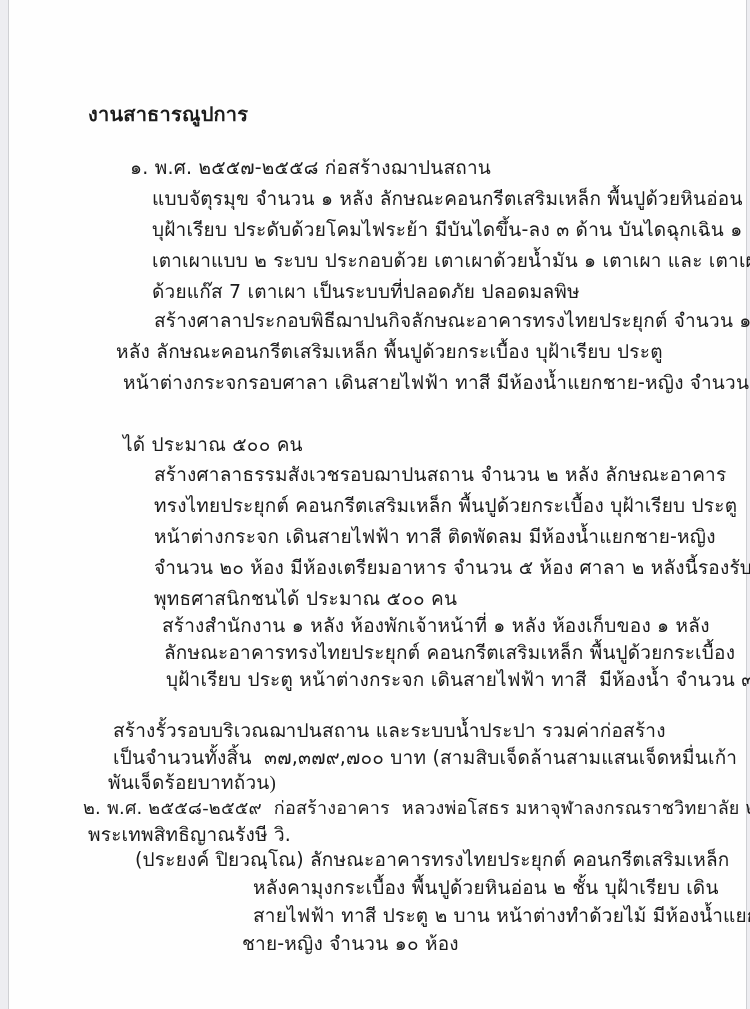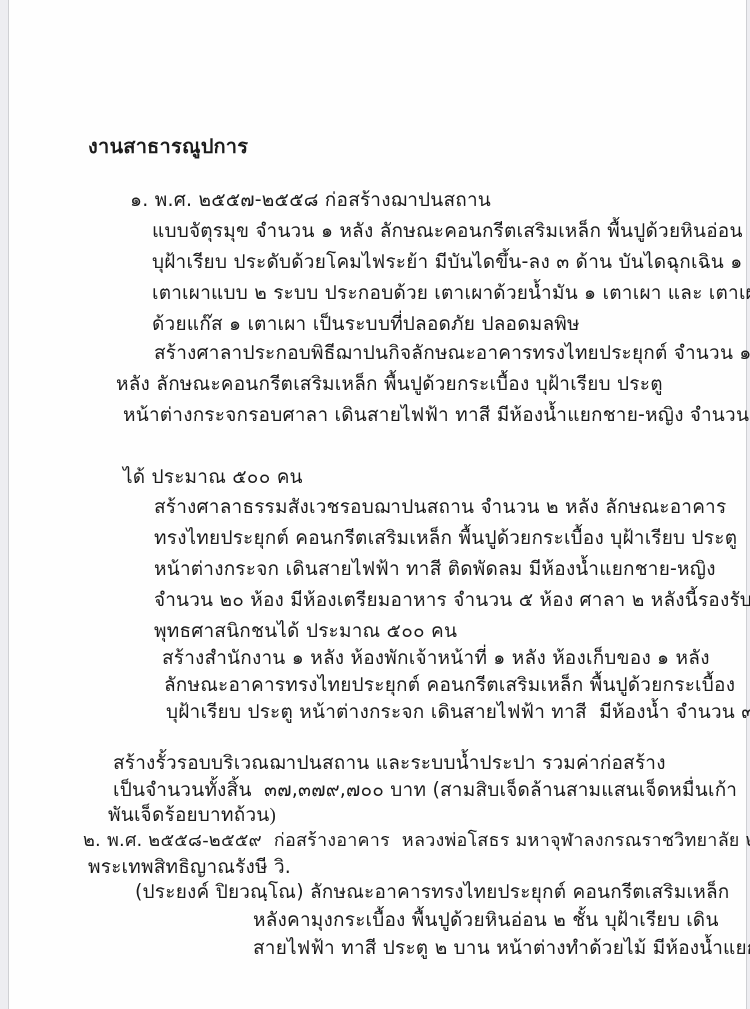--- a/index.html
+++ b/index.html
@@ -40,54 +40,54 @@
     position:absolute;
     inset:0;
   }
   .line{
     position:absolute;
     font-size:19px;
     line-height:1.3;
     white-space:pre;
     color:var(--text);
     letter-spacing:0.2px;
-    margin-top:32px;
   }
   .line.bold{
     font-weight:bold;
     font-size:20px;
   }
 </style>
 </head>
 <body>
 
 <div class="page">
   <div class="edge-left"></div>
   <div class="edge-right"></div>
   <div class="text-layer">
       <div class="line bold" style="left: 88px; top: 101px;">งานสาธารณูปการ</div>
       <div class="line" style="left: 130px; top: 155px;">๑. พ.ศ. ๒๕๕๗-๒๕๕๘ ก่อสร้างฌาปนสถาน</div>
       <div class="line" style="left: 152px; top: 186px;">แบบจัตุรมุข จำนวน ๑ หลัง ลักษณะคอนกรีตเสริมเหล็ก พื้นปูด้วยหินอ่อน</div>
       <div class="line" style="left: 152px; top: 217px;">บุฝ้าเรียบ ประดับด้วยโคมไฟระย้า มีบันไดขึ้น-ลง ๓ ด้าน บันไดฉุกเฉิน ๑ ด้าน</div>
       <div class="line" style="left: 152px; top: 248px;">เตาเผาแบบ ๒ ระบบ ประกอบด้วย เตาเผาด้วยน้ำมัน ๑ เตาเผา และ เตาเผา</div>
-      <div class="line" style="left: 152px; top: 279px;">ด้วยแก๊ส ๑ เตาเผา เป็นระบบที่ปลอดภัย ปลอดมลพิษ</div>
+      <div class="line" style="left: 152px; top: 279px;">ด้วยแก๊ส 7 เตาเผา เป็นระบบที่ปลอดภัย ปลอดมลพิษ</div>
       <div class="line" style="left: 154px; top: 308px;">สร้างศาลาประกอบพิธีฌาปนกิจลักษณะอาคารทรงไทยประยุกต์ จำนวน ๑</div>
       <div class="line" style="left: 116px; top: 339px;">หลัง ลักษณะคอนกรีตเสริมเหล็ก พื้นปูด้วยกระเบื้อง บุฝ้าเรียบ ประตู</div>
       <div class="line" style="left: 123px; top: 370px;">หน้าต่างกระจกรอบศาลา เดินสายไฟฟ้า ทาสี มีห้องน้ำแยกชาย-หญิง จำนวน</div>
       <div class="line" style="left: 123px; top: 432px;">ได้ ประมาณ ๕๐๐ คน</div>
       <div class="line" style="left: 154px; top: 462px;">สร้างศาลาธรรมสังเวชรอบฌาปนสถาน จำนวน ๒ หลัง ลักษณะอาคาร</div>
       <div class="line" style="left: 154px; top: 524px;">หน้าต่างกระจก เดินสายไฟฟ้า ทาสี ติดพัดลม มีห้องน้ำแยกชาย-หญิง</div>
       <div class="line" style="left: 154px; top: 493px;">ทรงไทยประยุกต์ คอนกรีตเสริมเหล็ก พื้นปูด้วยกระเบื้อง บุฝ้าเรียบ ประตู</div>
       <div class="line" style="left: 154px; top: 555px;">จำนวน ๒๐ ห้อง มีห้องเตรียมอาหาร จำนวน ๕ ห้อง ศาลา ๒ หลังนี้รองรับ</div>
       <div class="line" style="left: 154px; top: 586px; text-align: center;">พุทธศาสนิกชนได้ ประมาณ ๕๐๐ คน</div>
       <div class="line" style="left: 162px; top: 613px;">สร้างสำนักงาน ๑ หลัง ห้องพักเจ้าหน้าที่ ๑ หลัง ห้องเก็บของ ๑ หลัง</div>
       <div class="line" style="left: 164px; top: 640px;">ลักษณะอาคารทรงไทยประยุกต์ คอนกรีตเสริมเหล็ก พื้นปูด้วยกระเบื้อง</div>
       <div class="line" style="left: 166px; top: 667px;">บุฝ้าเรียบ ประตู หน้าต่างกระจก เดินสายไฟฟ้า ทาสี  มีห้องน้ำ จำนวน ๓ ห้อง</div>
       <div class="line" style="left: 113px; top: 718px;">สร้างรั้วรอบบริเวณฌาปนสถาน และระบบน้ำประปา รวมค่าก่อสร้าง</div>
       <div class="line" style="left: 113px; top: 745px;">เป็นจำนวนทั้งสิ้น  ๓๗,๓๗๙,๗๐๐ บาท (สามสิบเจ็ดล้านสามแสนเจ็ดหมื่นเก้า</div>
       <div class="line" style="left: 108px; top: 771px; font-family: Liberation Serif, serif;">พันเจ็ดร้อยบาทถ้วน)</div>
       <div class="line" style="left: 83px; top: 796px; font-size: 18px;">๒. พ.ศ. ๒๕๕๘-๒๕๕๙  ก่อสร้างอาคาร  หลวงพ่อโสธร มหาจุฬาลงกรณราชวิทยาลัย ๒๕๕๙</div>
       <div class="line" style="left: 88px; top: 822px;">พระเทพสิทธิญาณรังษี วิ.</div>
       <div class="line" style="left: 135px; top: 847px;">(ประยงค์ ปิยวณฺโณ) ลักษณะอาคารทรงไทยประยุกต์ คอนกรีตเสริมเหล็ก</div>
       <div class="line" style="left: 253px; top: 875px;">หลังคามุงกระเบื้อง พื้นปูด้วยหินอ่อน ๒ ชั้น บุฝ้าเรียบ เดิน</div>
       <div class="line" style="left: 253px; top: 903px;">สายไฟฟ้า ทาสี ประตู ๒ บาน หน้าต่างทำด้วยไม้ มีห้องน้ำแยก</div>
+      <div class="line" style="left: 242px; top: 931px;">ชาย-หญิง จำนวน ๑๐ ห้อง</div>
     </div>
 </div>
 
 </body></html>

